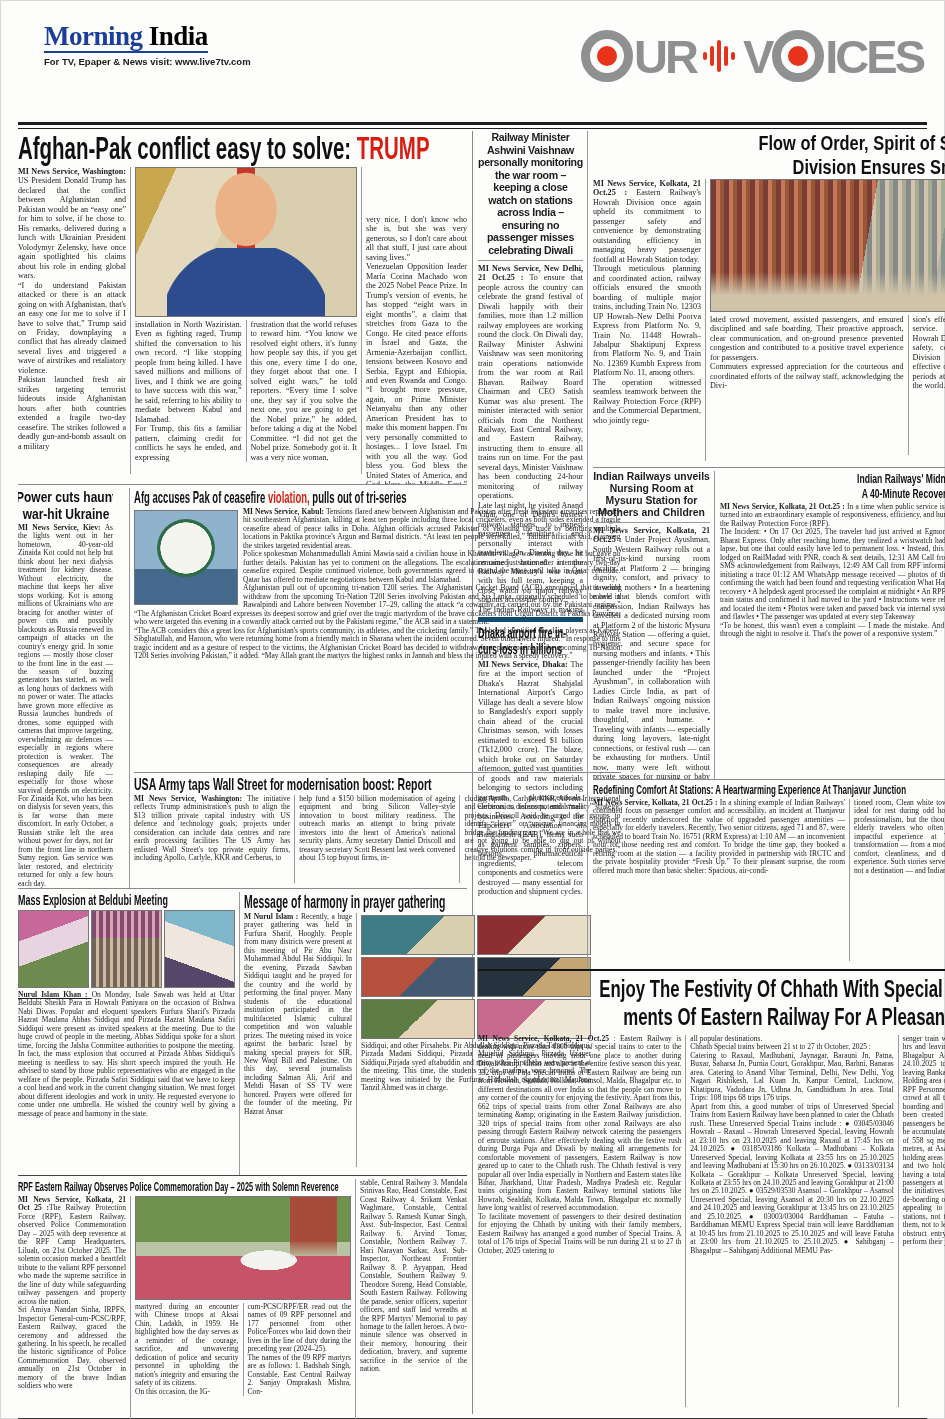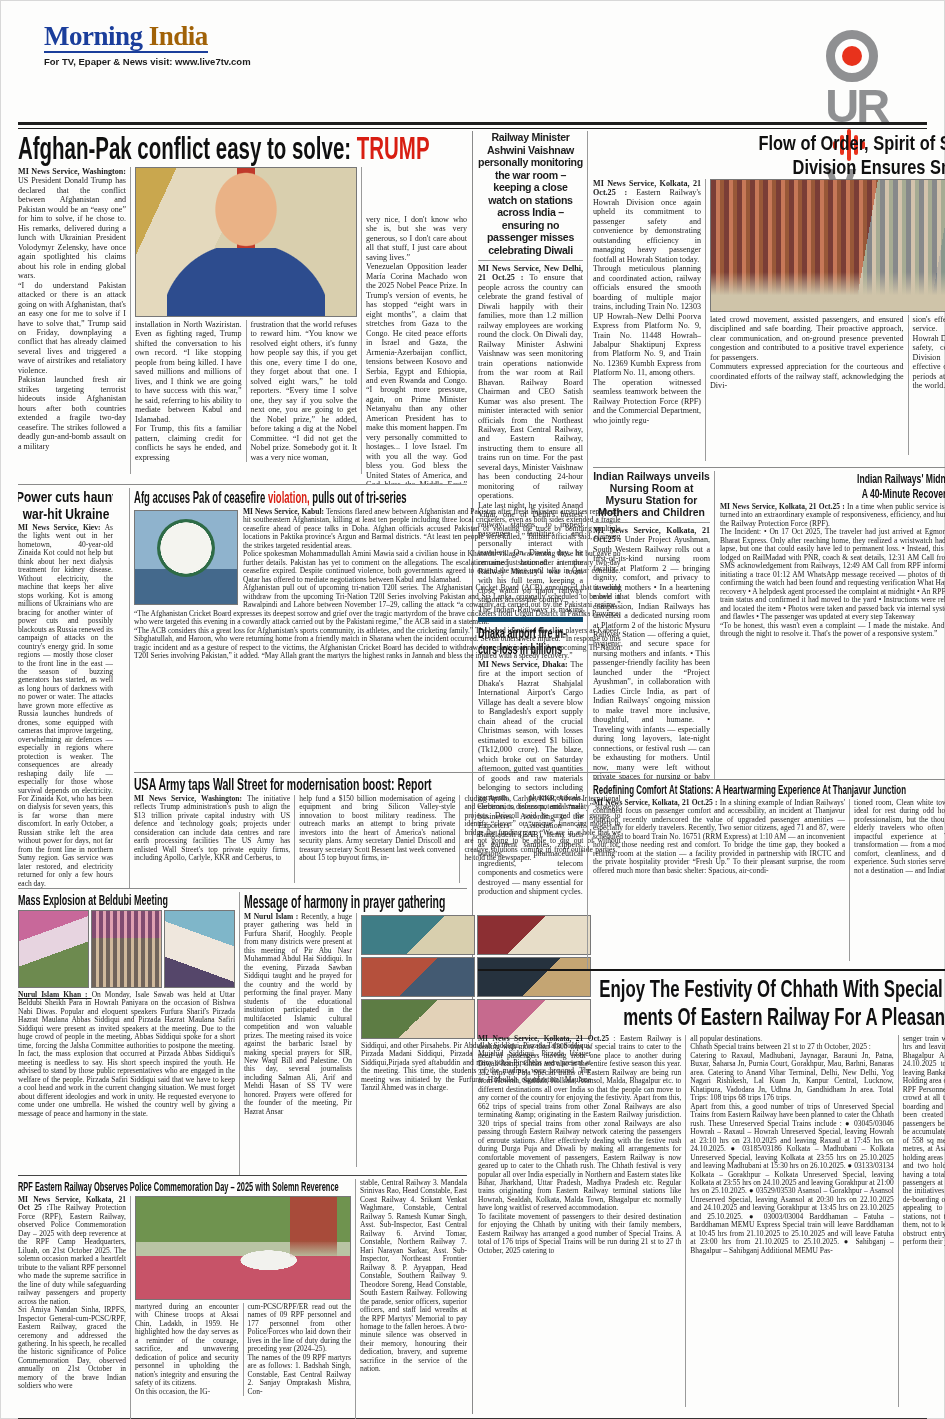--- a/index.html
+++ b/index.html
@@ -3,28 +3,28 @@
 <meta charset="utf-8">
 <style>
   html,body{margin:0;padding:0;background:#e9e9e9;}
   .page{position:relative;width:945px;height:1419px;background:#fdfdfc;margin:0 auto;
         font-family:"Liberation Serif",serif;color:#1c1c1c;overflow:hidden;
         box-shadow:inset 0 0 0 1px #d8d8d8;}
   
   .header{height:96px;padding:22px 20px 0 44px;position:relative;}
   .brand{display:inline-block;font-weight:bold;font-size:27px;letter-spacing:-0.5px;
          border-bottom:2.5px solid #1b3e9b;line-height:1.05;padding-bottom:1px;}
-  .brand .b1{color:#1b3e9b;} .brand .b2{color:#a16207;}
+  .brand .b1{color:#1b3e9b;} .brand .b2{color:#000000;}
   .tagline{font-family:"Liberation Sans",sans-serif;font-weight:bold;font-size:9.5px;margin-top:3px;}
   .datebox{display:flex;align-items:center;margin-top:4px;}
   .pageno{font-family:"Liberation Sans",sans-serif;font-weight:800;font-size:33px;
           background:#fff;box-shadow:1.5px 2.5px 4px rgba(0,0,0,.4);padding:0 2px 0 4px;line-height:1;}
   .pagebar{width:5px;height:36px;background:#111;margin:0 7px 0 2px;}
   .dateline{font-family:"Liberation Sans",sans-serif;font-weight:bold;font-size:13px;line-height:1.25;}
-  .ourvoices{position:absolute;right:22px;top:30px;display:flex;flex-direction:column;}
+  .ourvoices{position:absolute;right:22px;top:30px;display:flex;align-items:center;}
   .ov-txt{font-family:"Liberation Sans",sans-serif;font-weight:900;font-size:47px;color:#8f9092;
           letter-spacing:-3px;line-height:1;}
   .ov-o{width:34px;height:34px;border:9px solid #8f9092;border-radius:50%;display:flex;
         align-items:center;justify-content:center;margin:0 1px;}
   .ov-dot{width:20px;height:20px;border-radius:50%;background:#e8321c;}
   .ov-eq{display:flex;align-items:center;margin:0 6px;}
   .ov-eq i{display:block;width:4px;background:#e8321c;margin:0 1.5px;border-radius:2px;}
   .ov-eq i:nth-child(1){height:8px;} .ov-eq i:nth-child(2){height:20px;}
   .ov-eq i:nth-child(3){height:32px;} .ov-eq i:nth-child(4){height:20px;}
   .ov-eq i:nth-child(5){height:8px;}

